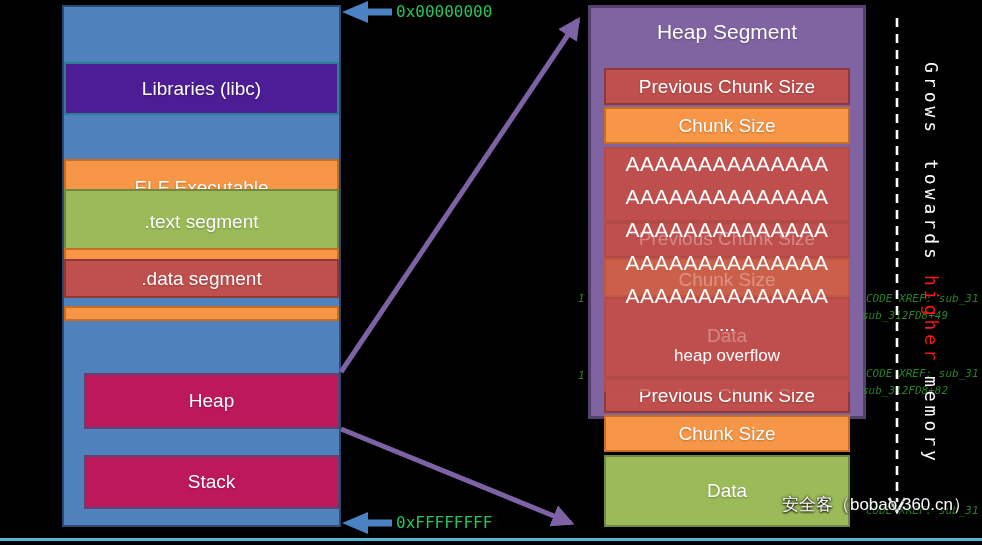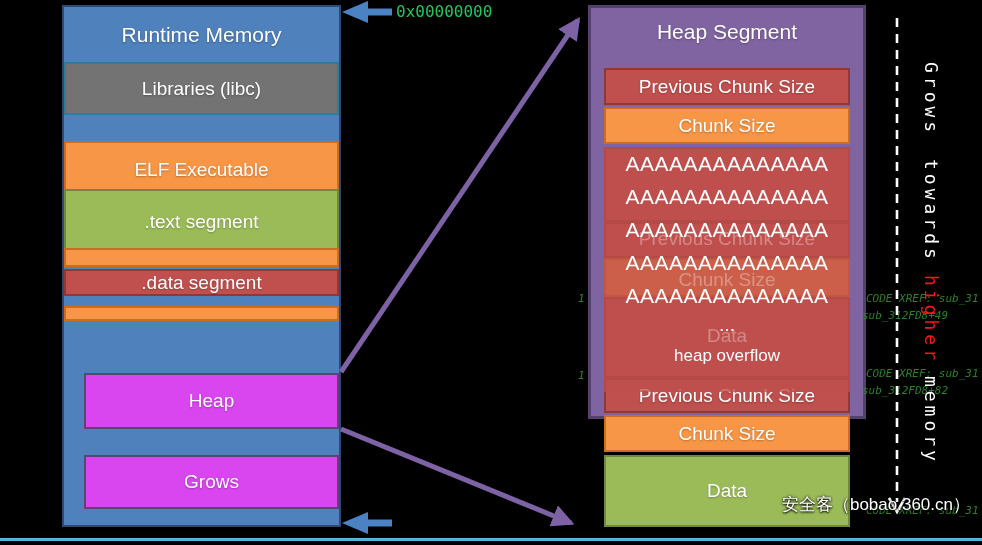--- a/index.html
+++ b/index.html
@@ -2,25 +2,25 @@
 <html><head>
 <meta charset="utf-8">
 <style>
   html,body{margin:0;padding:0;background:#000;}
   .stage{position:relative;width:982px;height:545px;background:#000;overflow:hidden;
          font-family:"Liberation Sans",sans-serif;color:#fff;}
   
   .blk{position:absolute;display:flex;align-items:center;justify-content:center;
        box-sizing:border-box;border:2px solid;color:#fff;font-size:19px;
        text-shadow:0 1px 2px rgba(0,0,0,.28);white-space:nowrap;}
-  .c-teal  {background:#737373;border-color:#2d7f96;}
+  .c-teal  {background:#4c1d95;border-color:#2d7f96;}
   .c-orange{background:#f79646;border-color:#c96d22;}
   .c-green {background:#9bbb59;border-color:#71893f;}
   .c-red   {background:#c0504d;border-color:#8f3835;}
-  .c-purple{background:#d946ef;border-color:#5a4574;margin-left:20px;}
+  .c-purple{background:#be185d;border-color:#5a4574;margin-left:20px;}
   
   .col-left{position:absolute;left:62px;top:5px;width:279px;height:522px;
             background:#4f81bd;border:2px solid #2c4a72;box-sizing:border-box;}
   .col-left .blk{left:0;right:0;}
   .col-title{position:absolute;left:0;right:0;top:0;height:55px;display:flex;
              align-items:center;justify-content:center;font-size:21px;
              text-shadow:0 1px 2px rgba(0,0,0,.3);}
   
   .col-right{position:absolute;left:588px;top:5px;width:278px;height:414px;
              background:#8064a2;border:3px solid #54416d;box-sizing:border-box;}
@@ -57,40 +57,39 @@
   
   .bottom-line{position:absolute;left:0;right:0;top:538px;height:3px;
                background:#4fb6d6;z-index:3;}
 </style>
 </head>
 <body>
 
 <div class="stage">
 
   <div class="col-left">
-    <div class="col-title">Runtime Memory</div>
     <div class="blk c-teal" style="top:55px;height:53px">
         <span>Libraries (libc)</span>
       </div>
-    <div class="blk c-orange" style="top:134px;height:58px">
+    <div class="blk c-orange" style="top:152px;height:58px">
         <span>ELF Executable</span>
       </div>
     <div class="blk c-green" style="top:182px;height:65px">
         <span>.text segment</span>
       </div>
     <div class="blk c-orange" style="top:241px;height:19px"></div>
-    <div class="blk c-red" style="top:262px;height:27px">
+    <div class="blk c-red" style="top:252px;height:39px">
         <span>.data segment</span>
       </div>
     <div class="blk c-orange" style="top:299px;height:15px"></div>
     <div class="blk c-purple" style="top:366px;height:56px">
         <span>Heap</span>
       </div>
     <div class="blk c-purple" style="top:448px;height:54px">
-        <span>Grows</span>
+        <span>Stack</span>
       </div>
   </div>
 
   <div class="col-right">
     <div class="hs-title">Heap Segment</div>
 
     <div class="blk c-red" style="top:60px;height:37px">
         <span>Previous Chunk Size</span>
       </div>
     <div class="blk c-orange" style="top:99px;height:37px">
@@ -122,20 +121,21 @@
       </div>
     <div class="blk c-orange" style="top:407px;height:37px">
         <span>Chunk Size</span>
       </div>
     <div class="blk c-green" style="top:447px;height:72px">
         <span>Data</span>
       </div>
   </div>
 
   <div class="addr" style="left:396px;top:-1px">0x00000000</div>
+  <div class="addr" style="left:396px;top:510px">0xFFFFFFFF</div>
 
   <svg class="arrows" width="982" height="545" viewBox="0 0 982 545">
     <defs>
       <marker id="ah" viewBox="0 0 6 6" refX="5" refY="3" markerWidth="4.5" markerHeight="4.5" orient="auto">
         <path d="M0,0 L6,3 L0,6 Z" fill="#7d63a6"></path>
       </marker>
     </defs>
 
     <line x1="341" y1="372" x2="578" y2="20" stroke="#7d63a6" stroke-width="5" marker-end="url(#ah)"></line>
 

